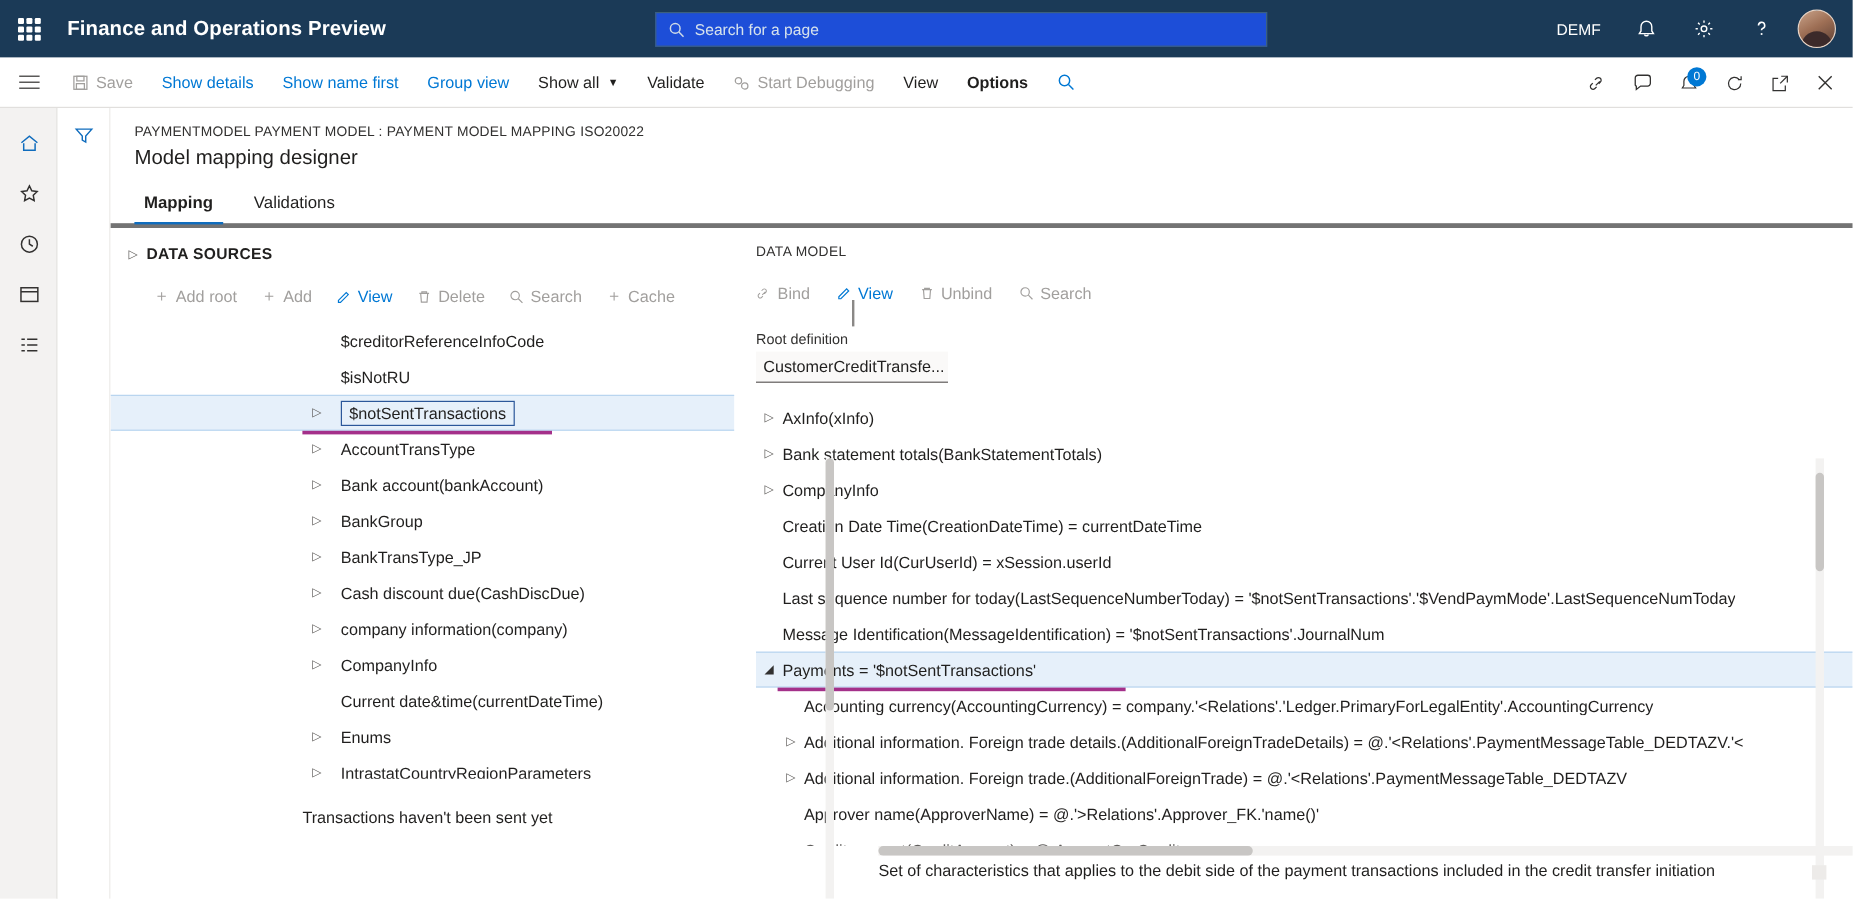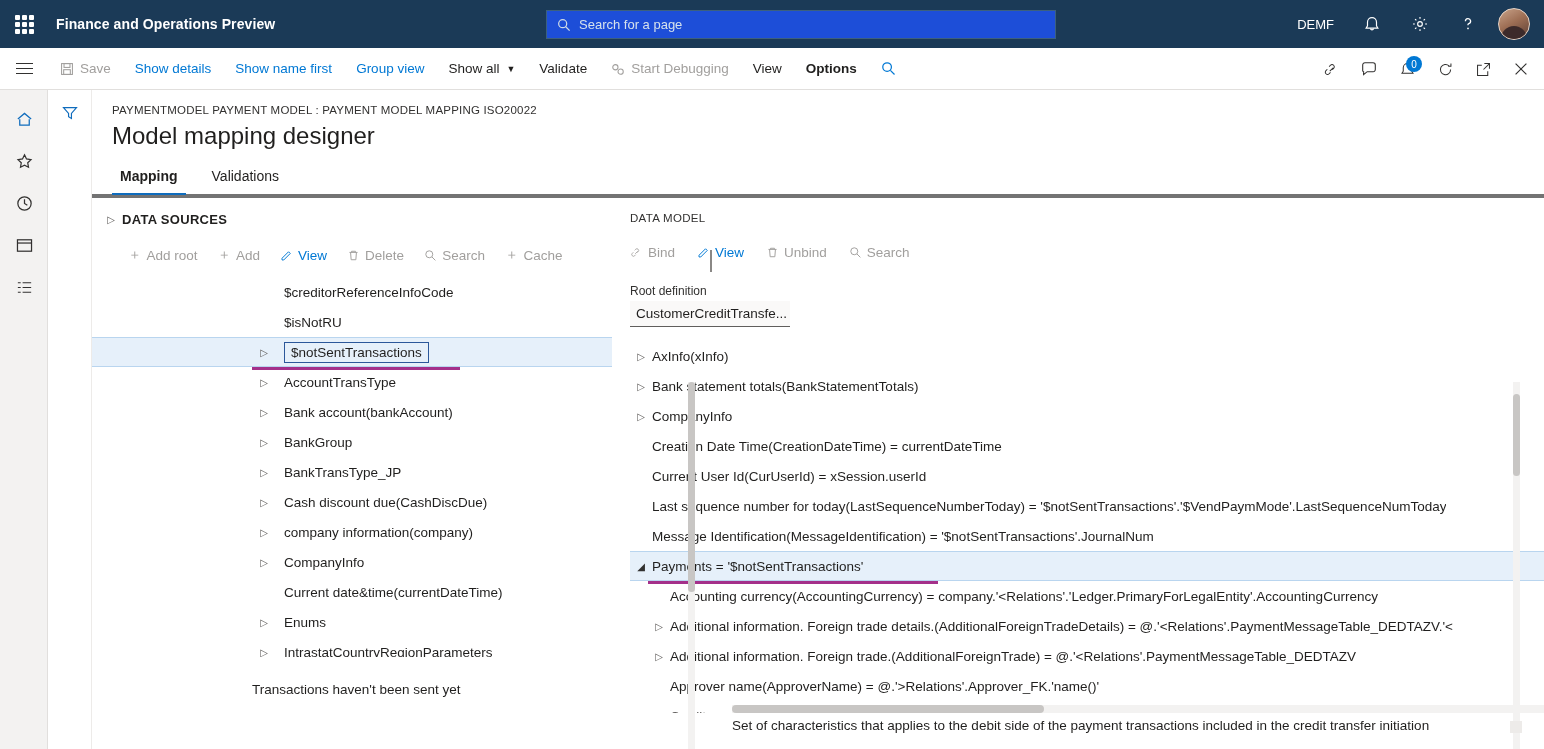--- a/index.html
+++ b/index.html
@@ -28,21 +28,21 @@
     cursor: pointer;
   }
   .waffle-grid {
     display: grid;
     grid-template-columns: repeat(3, 5px);
     grid-template-rows: repeat(3, 5px);
     gap: 2px;
   }
   .waffle-grid i { background: #ffffff; display: block; width: 5px; height: 5px; border-radius: 1px;}
   .app-title {
-    font-size: 14px;
+    font-size: 17px;
     font-weight: bold;
     margin-left: 8px;
     letter-spacing: .1px;
   }
   .searchbox {
     position: absolute;
     left: 546px;
     top: 10px;
     width: 510px;
     height: 29px;
@@ -170,21 +170,21 @@
   .content { flex: 1; position: relative; overflow: hidden; }
 
   .crumb {
     font-size: 11.5px;
     letter-spacing: .2px;
     color: #323130;
     padding: 14px 0 0 20px;
     text-transform: uppercase;
   }
   .pagetitle {
-    font-size: 24px;
+    font-size: 17px;
     font-weight: normal;
     color: #201f1e;
     padding: 6px 0 0 20px;
   }
 
   .tabs {
     display: flex;
     padding-left: 20px;
     margin-top: 14px;
     border-bottom: 4px solid #737373;

